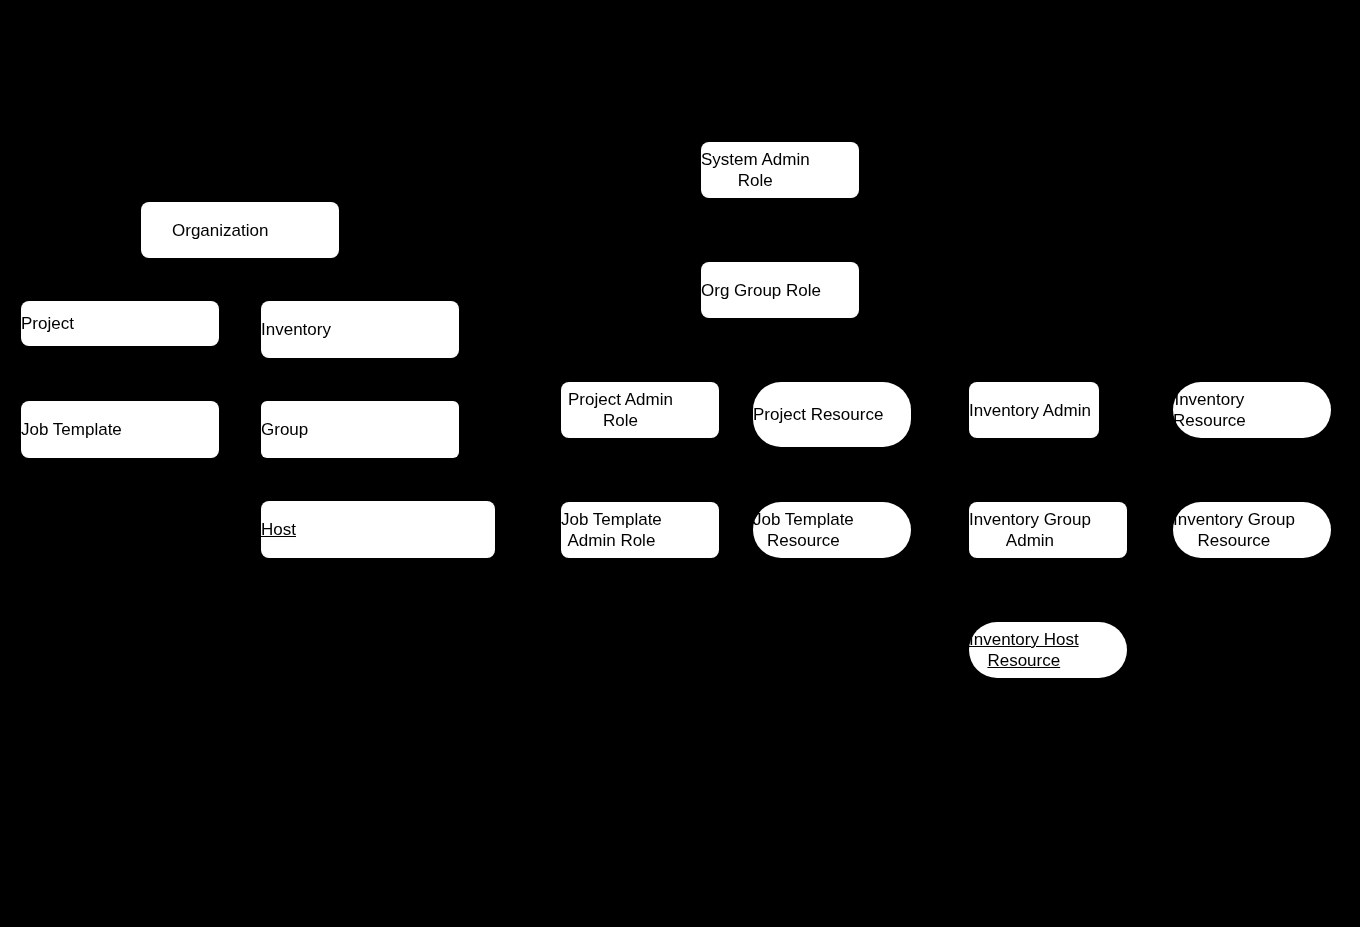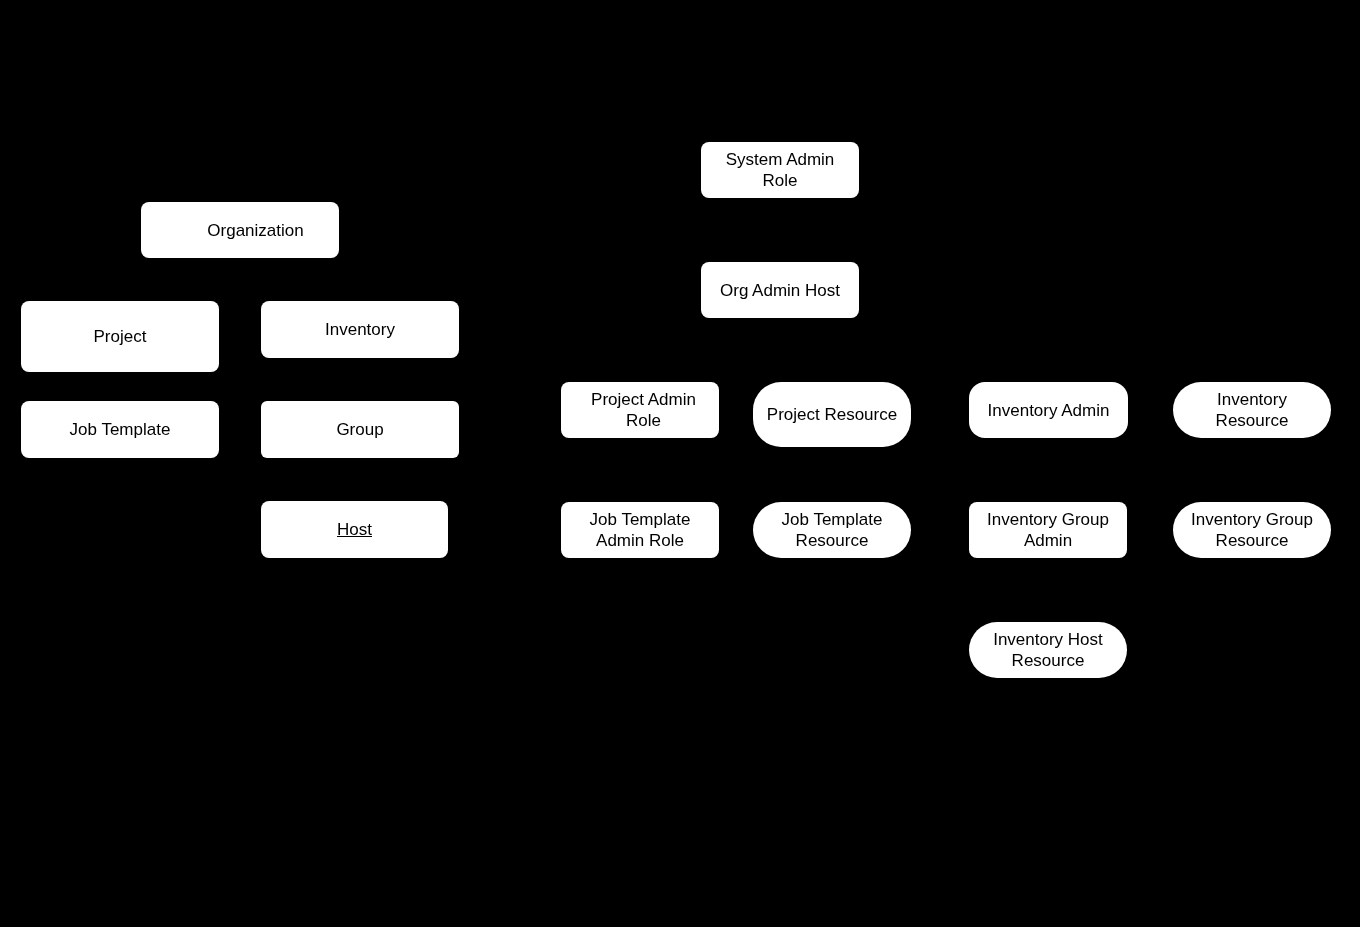--- a/index.html
+++ b/index.html
@@ -14,21 +14,20 @@
     background: #000000;
     overflow: hidden;
     font-family: "Liberation Sans", sans-serif;
   }
   .node {
     position: absolute;
     background: #FFFFFF;
     color: #000000;
     display: flex;
     align-items: center;
-    justify-content: center;
     text-align: center;
     box-sizing: border-box;
   }
   .node .label {
     display: block;
     white-space: pre-line;
     font-size: 17px;
     line-height: 21px;
     color: #000000;
   }
@@ -41,60 +40,60 @@
 </style>
 </head>
 <body>
 
 <div id="canvas">
 
   <div class="node rect" style="left:141px; top:202px; width:198px; height:56px;padding-left:31px;">
     <span class="label">Organization</span>
   </div>
 
-  <div class="node rect" style="left:21px; top:301px; width:198px; height:71px;">
+  <div class="node rect" style="left:21px; top:301px; width:198px; height:45px;">
     <span class="label">Project</span>
   </div>
 
   <div class="node rect" style="left:261px; top:301px; width:198px; height:57px;">
     <span class="label">Inventory</span>
   </div>
 
   <div class="node rect" style="left:21px; top:401px; width:198px; height:57px;">
     <span class="label">Job Template</span>
   </div>
 
   <div class="node rect" style="left:261px; top:401px; width:198px; height:57px;border-radius:6px;">
     <span class="label">Group</span>
   </div>
 
-  <div class="node rect" style="left:261px; top:501px; width:187px; height:57px;text-decoration:underline;">
+  <div class="node rect" style="left:261px; top:501px; width:234px; height:57px;text-decoration:underline;">
     <span class="label">Host</span>
   </div>
 
   <div class="node rect" style="left:701px; top:142px; width:158px; height:56px;">
     <span class="label">System Admin
 Role</span>
   </div>
 
   <div class="node rect" style="left:701px; top:262px; width:158px; height:56px;">
-    <span class="label">Org Admin Host</span>
+    <span class="label">Org Group Role</span>
   </div>
 
 
   <div class="node rect" style="left:561px; top:382px; width:158px; height:56px;padding-left:7px;">
     <span class="label">Project Admin
 Role</span>
   </div>
 
   <div class="node stadium" style="left:753px; top:382px; width:158px; height:65px;">
     <span class="label">Project Resource</span>
   </div>
 
-  <div class="node rect" style="left:969px; top:382px; width:159px; height:56px;border-radius:16px;">
+  <div class="node rect" style="left:969px; top:382px; width:130px; height:56px;">
     <span class="label">Inventory Admin</span>
   </div>
 
   <div class="node stadium" style="left:1173px; top:382px; width:158px; height:56px;">
     <span class="label">Inventory
 Resource</span>
   </div>
 
   <div class="node rect" style="left:561px; top:502px; width:158px; height:56px;">
     <span class="label">Job Template
@@ -109,18 +108,18 @@
   <div class="node rect" style="left:969px; top:502px; width:158px; height:56px;">
     <span class="label">Inventory Group
 Admin</span>
   </div>
 
   <div class="node stadium" style="left:1173px; top:502px; width:158px; height:56px;">
     <span class="label">Inventory Group
 Resource</span>
   </div>
 
-  <div class="node stadium" style="left:969px; top:622px; width:158px; height:56px;">
+  <div class="node stadium" style="left:969px; top:622px; width:158px; height:56px;text-decoration:underline;">
     <span class="label">Inventory Host
 Resource</span>
   </div>
 
 </div>
 
 </body></html>

